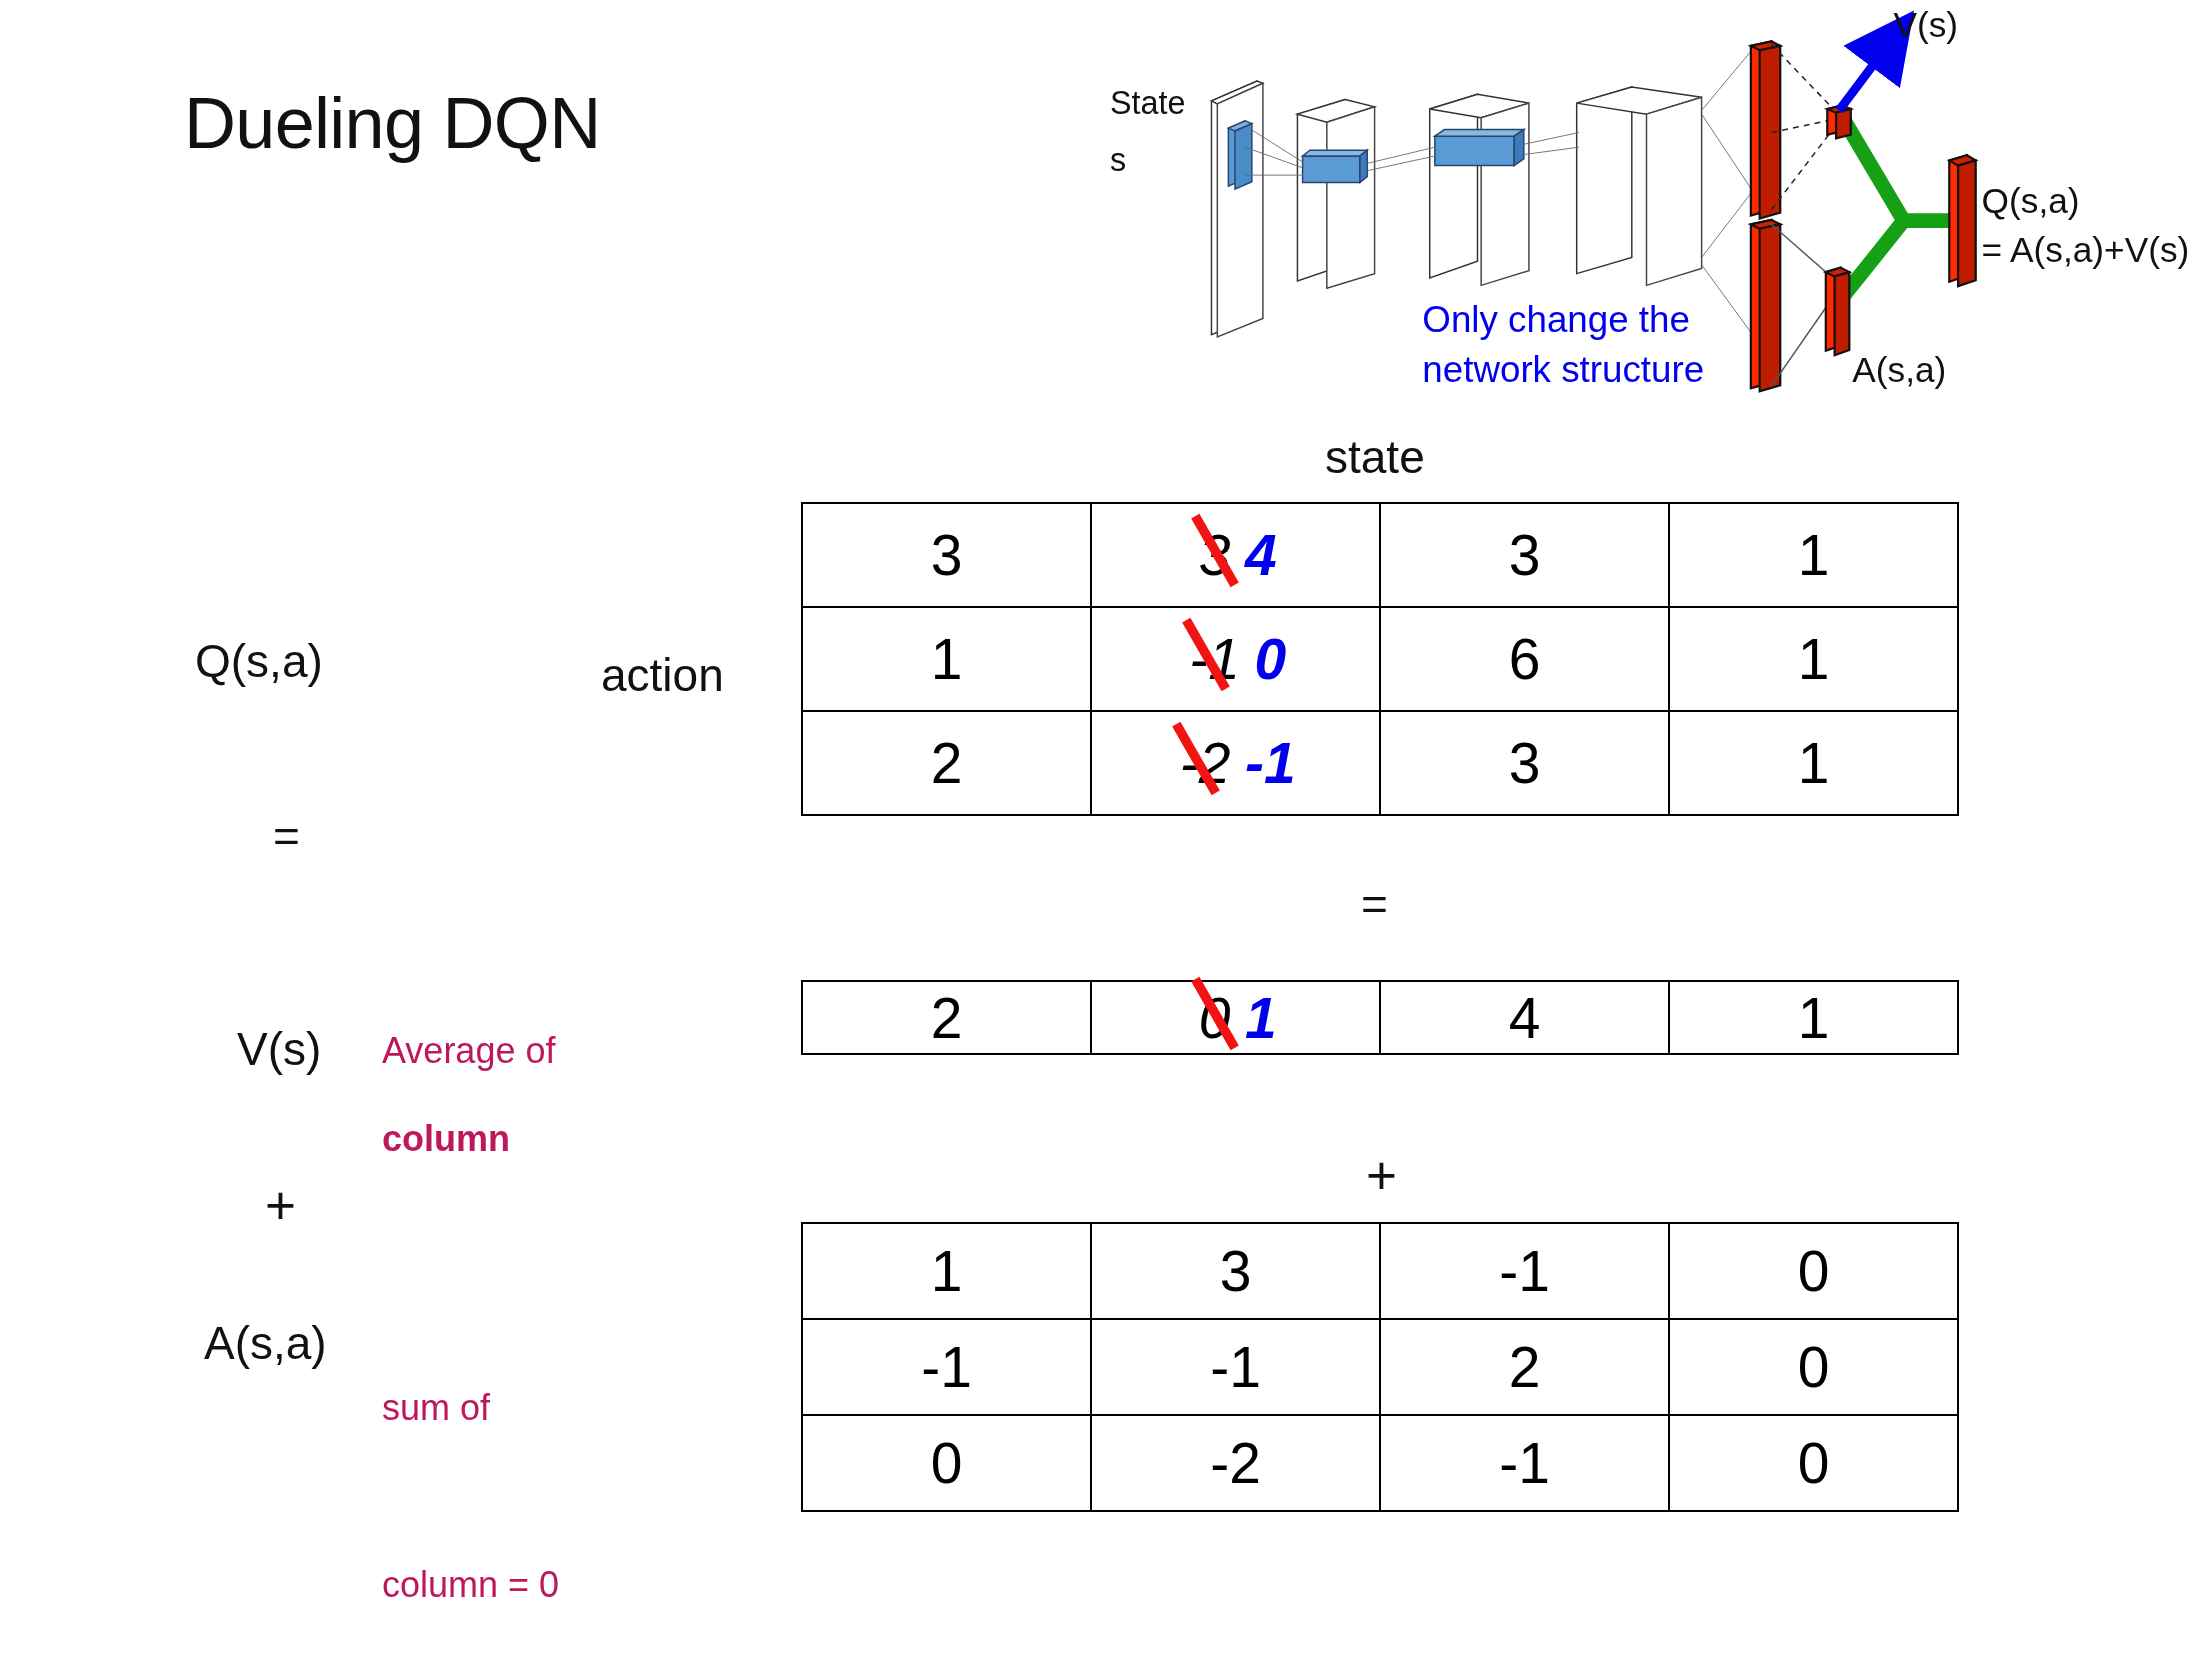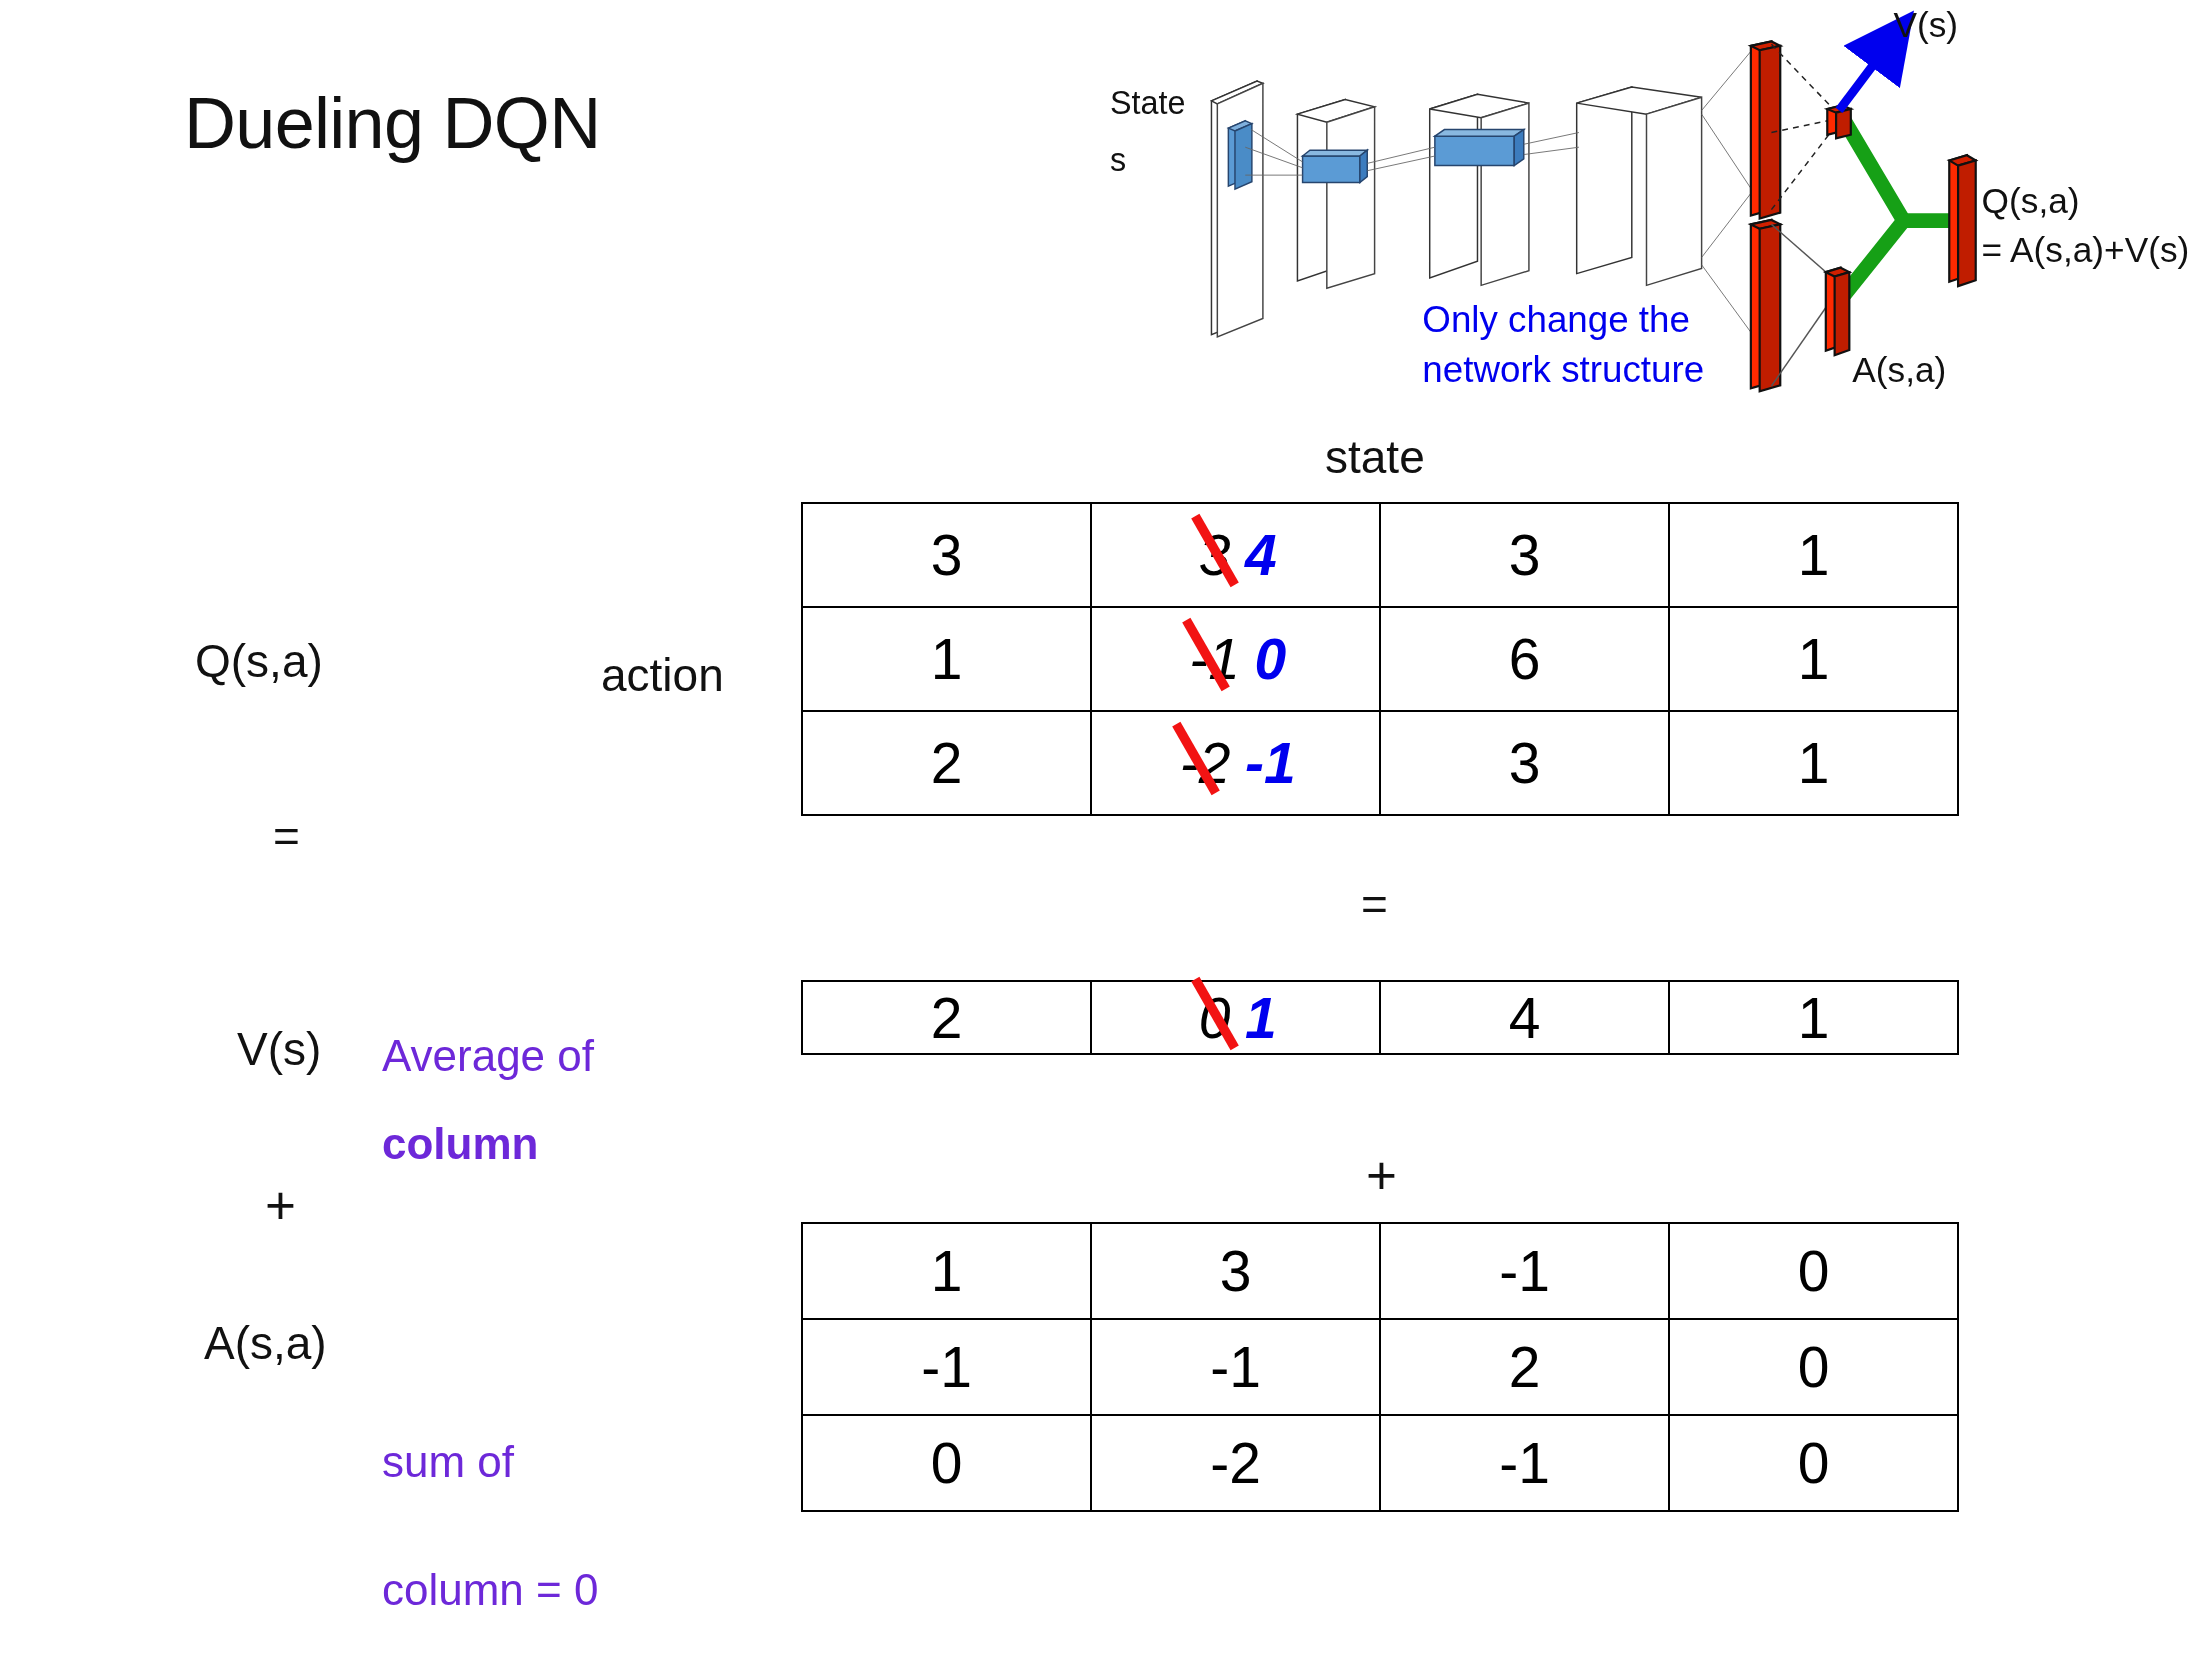--- a/index.html
+++ b/index.html
@@ -22,21 +22,21 @@
     white-space:nowrap;
     color:#111;
   }
 
   
   #net-diagram{ left:1088px; top:0px; width:1117px; height:412px; }
   #net-diagram svg{ display:block; }
 
   
   .side-label{ font-size:46px; white-space:nowrap; color:#111;}
-  .blue-note{ color:#6d28d9; font-size:44px; line-height:1.12; white-space:nowrap;}
+  .blue-note{ color:#be185d; font-size:36px; line-height:1.12; white-space:nowrap;}
   .op-sym{ font-size:46px; color:#111; }
   .colhead{ font-size:46px; color:#111; white-space:nowrap;}
 
   
   .grid{ position:absolute; border-collapse:collapse; table-layout:fixed;}
   .grid td{
     border:2.2px solid #000;
     width:287px;
     text-align:center;
     vertical-align:middle;
@@ -180,21 +180,21 @@
 
 <div class="abs blue-note" style="left:382px;top:1031px;">Average of</div>
 <div class="abs blue-note" style="left:382px;top:1119px;font-weight:bold;">column</div>
 
 <div class="abs op-sym" style="left:265px;top:1175px;font-size:53px;">+</div>
 
 <div class="abs op-sym" style="left:1366px;top:1145px;font-size:53px;">+</div>
 
 <div class="abs side-label" style="left:204px;top:1316px;">A(s,a)</div>
 
-<div class="abs blue-note" style="left:382px;top:1437px;">sum of</div>
+<div class="abs blue-note" style="left:382px;top:1388px;">sum of</div>
 <div class="abs blue-note" style="left:382px;top:1525px;margin-top:40px;">column = 0</div>
 
 <table class="grid" id="table-q" style="left:801px;top:502px;width:1150px;">
     <tbody>
       <tr>
         <td>3</td>
         <td><span class="cellwrap"><span class="oldval">3<svg class="strike" viewBox="0 0 74 110">
                 <line x1="10" y1="8" x2="64" y2="102"></line>
               </svg></span><span class="newval">4</span></span></td>
         <td>3</td>

